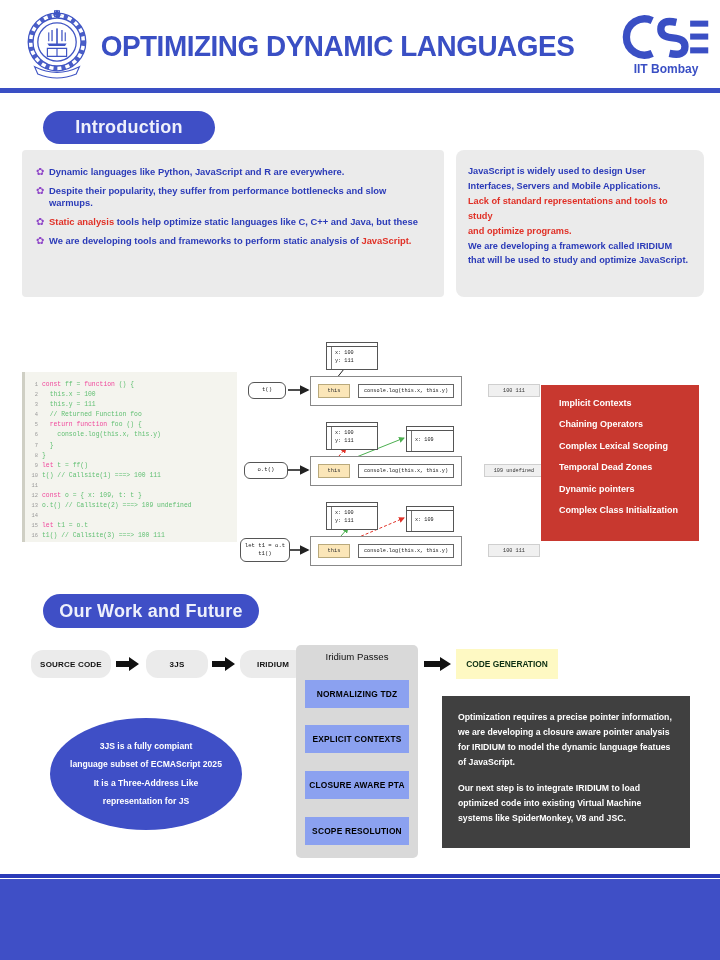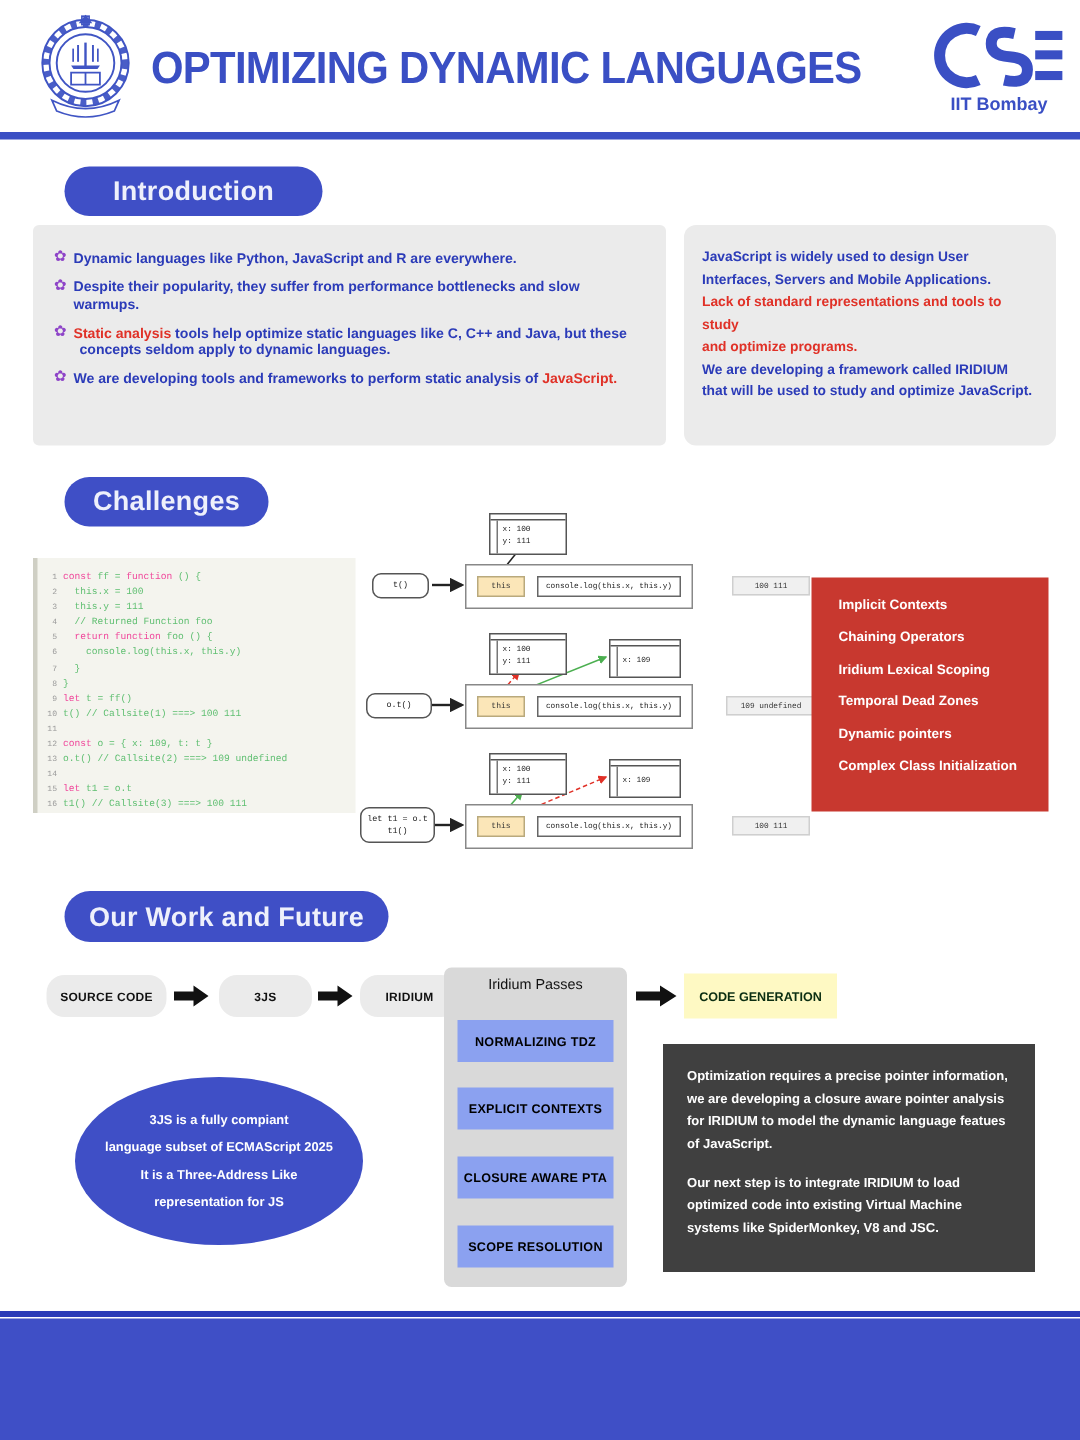--- a/index.html
+++ b/index.html
@@ -233,39 +233,37 @@
       <span class="bullet-text"><span>Dynamic languages like Python, JavaScript and R are everywhere.</span></span>
     </div>
     <div class="bullet-row">
       <span class="bullet-glyph">✿</span>
       <span class="bullet-text"><span>Despite their popularity, they suffer from performance bottlenecks and slow warmups.</span></span>
     </div>
     <div class="bullet-row">
       <span class="bullet-glyph">✿</span>
       <span class="bullet-text">
         <span class="hl">Static analysis</span><span> tools help optimize static languages like C, C++ and Java, but these</span>
-        <span class="ind">concepts seldom apply to dynamic languages.</span>
       </span>
     </div>
     <div class="bullet-row">
       <span class="bullet-glyph">✿</span>
       <span class="bullet-text"><span>We are developing tools and frameworks to perform static analysis of </span><span class="hl">JavaScript.</span></span>
     </div>
   </div>
 
   <div class="intro-right">
     <p>JavaScript is widely used to design User</p>
     <p>Interfaces, Servers and Mobile Applications.</p>
     <p class="red">Lack of standard representations and tools to study</p>
     <p class="red">and optimize programs.</p>
     <p>We are developing a framework called IRIDIUM</p>
     <p>that will be used to study and optimize JavaScript.</p>
   </div>
 
-  <div class="pill" style="left:43px; top:318px; width:136px; height:33px;">Challenges</div>
 
   <div class="code-box">
     <div class="code-line"><span class="ln">1</span><span class="ct"><span class="kw">const</span> ff = <span class="kw">function</span> () {</span></div>
     <div class="code-line"><span class="ln">2</span><span class="ct">  this.x = 100</span></div>
     <div class="code-line"><span class="ln">3</span><span class="ct">  this.y = 111</span></div>
     <div class="code-line"><span class="ln">4</span><span class="ct">  <span class="cm">// Returned Function foo</span></span></div>
     <div class="code-line"><span class="ln">5</span><span class="ct">  <span class="kw">return function</span> foo () {</span></div>
     <div class="code-line"><span class="ln">6</span><span class="ct">    console.log(this.x, this.y)</span></div>
     <div class="code-line"><span class="ln">7</span><span class="ct">  }</span></div>
     <div class="code-line"><span class="ln">8</span><span class="ct">}</span></div>
@@ -366,21 +364,21 @@
       <div class="fnbox" style="left:70px; top:36px; width:152px; height:30px;"></div>
       <div class="thisbox" style="left:78px; top:44px; width:32px; height:14px;">this</div>
       <div class="logbox" style="left:118px; top:44px; width:96px; height:14px;">console.log(this.x, this.y)</div>
       <div class="outbox" style="left:248px; top:44px; width:52px; height:13px;">100 111</div>
     </div>
   </div>
 
   <div class="chal-card">
     <div>Implicit Contexts</div>
     <div>Chaining Operators</div>
-    <div>Iridium Lexical Scoping</div>
+    <div>Complex Lexical Scoping</div>
     <div>Temporal Dead Zones</div>
     <div>Dynamic pointers</div>
     <div>Complex Class Initialization</div>
   </div>
 
   <div class="pill" style="left:43px; top:594px; width:216px; height:34px;">Our Work and Future</div>
 
   <div class="flowbox" style="left:31px; top:650px; width:80px; height:28px;">SOURCE CODE</div>
   <div class="arrow" style="left:116px; top:656px;">
     <svg width="24" height="16">

